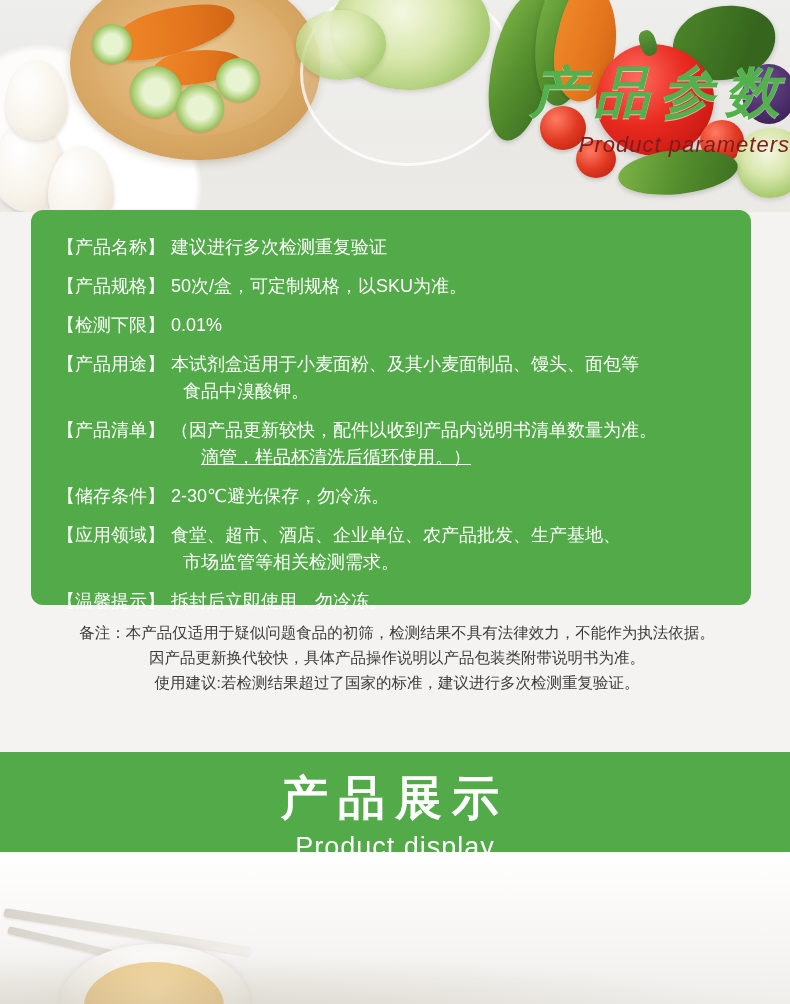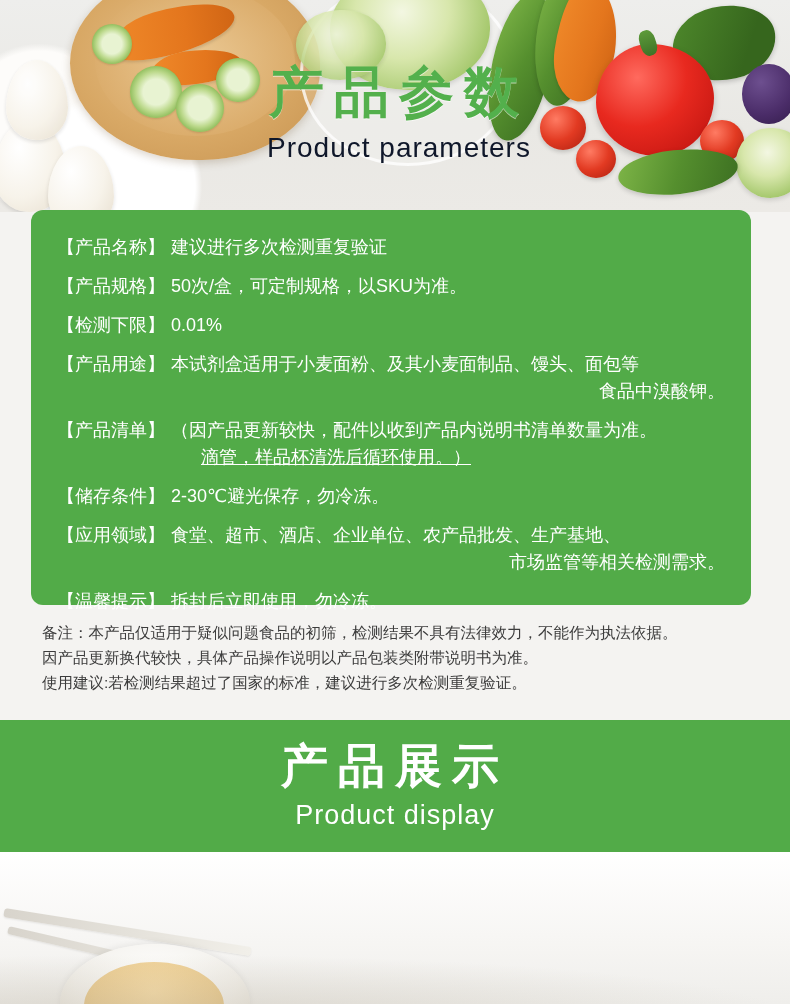--- a/index.html
+++ b/index.html
@@ -123,36 +123,37 @@
     position: absolute;
     border: 3px solid rgba(255,255,255,.75);
     border-radius: 50%;
     background: rgba(255,255,255,.18);
   }
 
   .hero-title-wrap {
     position: absolute;
     left: 8px; right: 0;
     top: 62px;
-    text-align: center;
+    text-align: right;
     z-index: 5;
+    font-style: italic;
   }
   .hero-title {
     font-size: 55px;
     line-height: 60px;
     font-weight: bold;
     color: #53b04c;
     letter-spacing: 10px;
     text-shadow: 0 1px 0 rgba(255,255,255,.6);
     margin: 0;
   }
   .hero-sub {
     margin-top: 10px;
-    font-size: 28px;
-    color: #0f172a;
+    font-size: 22px;
+    color: #7f1d1d;
     letter-spacing: 1px;
   }
 
   
   .card {
     position: absolute;
     left: 31px;
     top: 210px;
     width: 720px;
     height: 395px;
@@ -174,45 +175,44 @@
     flex: 0 0 auto;
     white-space: nowrap;
   }
   .param-value {
     flex: 1 1 auto;
     padding-left: 6px;
   }
   .param-value .ind {
     display: block;
     padding-left: 12px;
-    text-align: right;
   }
   .param-value .ind2 {
     display: block;
     padding-left: 30px;
     text-decoration: underline;
   }
 
   
   .remarks {
     position: absolute;
     left: 42px;
     top: 620px;
     width: 710px;
     font-size: 15.5px;
     line-height: 25px;
     color: #3c3c3c;
   }
-  .remarks div { white-space: nowrap; }
+  .remarks div { white-space: nowrap; text-align: center; }
 
   
   .band {
     position: absolute;
     left: 0;
-    top: 720px;
+    top: 752px;
     width: 790px;
     height: 135px;
     background: #52ab48;
     color: #ffffff;
     text-align: center;
     box-sizing: border-box;
     padding-top: 18px;
   }
   .band-title {
     font-size: 47px;

